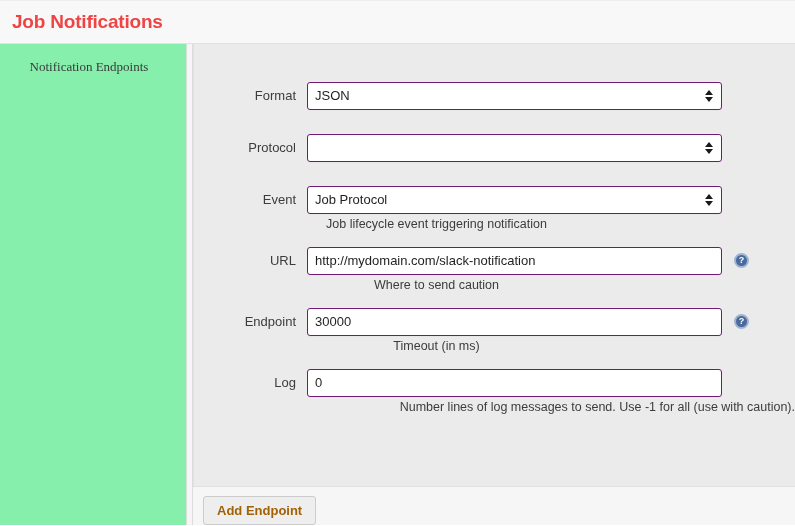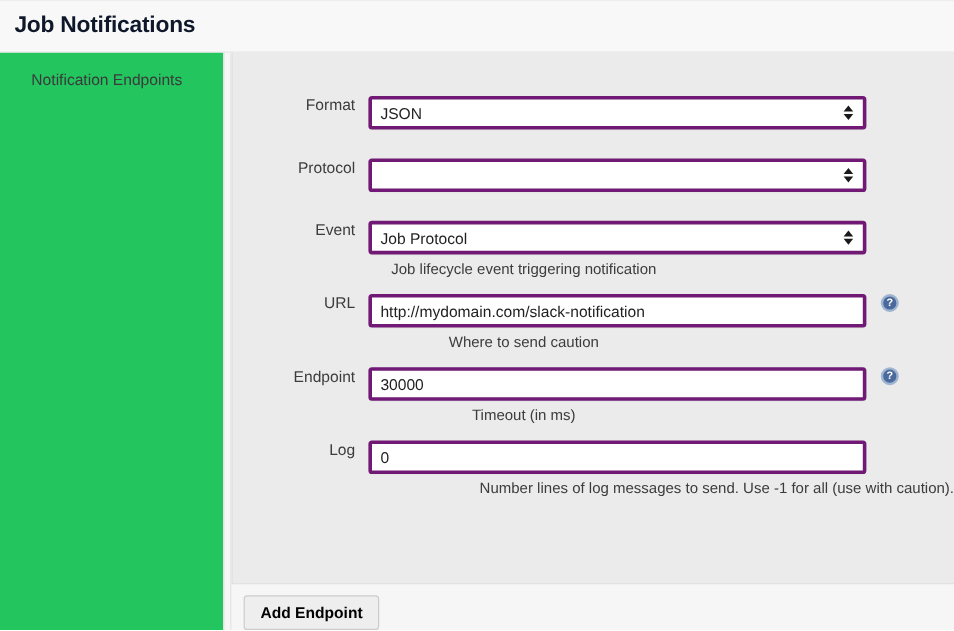--- a/index.html
+++ b/index.html
@@ -23,38 +23,39 @@
     border-top: 1px solid #eeeeee;
     border-bottom: 1px solid #e2e2e2;
     box-sizing: border-box;
     display: flex;
     align-items: center;
     padding-left: 12px;
   }
   #page-title {
     font-size: 19px;
     font-weight: bold;
-    color: #0f172a;
+    color: #ef4444;
     letter-spacing: -0.2px;
   }
 
   
   #body-split {
     display: flex;
     height: 481px;
     background: #f6f6f6;
   }
 
   
   #sidebar {
     width: 186px;
-    background: #22c55e;
+    background: #86efac;
     box-sizing: border-box;
     padding-top: 15px;
     flex: 0 0 186px;
+    font-family: Liberation Serif, serif;
   }
   .sidebar-label {
     font-size: 13px;
     color: #3a3a3a;
     text-align: center;
     padding-right: 8px;
   }
 
   
   #divider {
@@ -78,20 +79,21 @@
     border: 1px solid #e0e0e0;
     border-right: none;
     border-top: none;
     box-sizing: border-box;
     height: 443px;
     padding-top: 36px;
   }
 
   .form-row {
     display: flex;
+    align-items: center;
     margin-bottom: 0;
     height: 31px;
   }
   .row-spacer-lg { height: 21px; }
   .row-spacer-md { height: 12px; }
 
   .field-label {
     width: 113px;
     flex: 0 0 113px;
     text-align: right;
@@ -100,21 +102,21 @@
     font-size: 13px;
     color: #3c3c3c;
   }
 
   .field-control {
     width: 415px;
     flex: 0 0 415px;
     height: 28px;
     box-sizing: border-box;
     background: #ffffff;
-    border: 3px solid #701a75;
+    border: 1px solid #701a75;
     border-radius: 3px;
     display: flex;
     align-items: center;
     padding: 0 7px;
     font-size: 13px;
     color: #1f1f1f;
     position: relative;
     box-shadow: 0 1px 0 rgba(0,0,0,0.02);
   }
   .field-control.select-control {
@@ -203,21 +205,21 @@
     background: #f6f6f6;
   }
   #add-endpoint-button {
     display: inline-block;
     background: #eeeeee;
     border: 1px solid #cccccc;
     border-radius: 3px;
     padding: 6px 13px;
     font-size: 13px;
     font-weight: bold;
-    color: #000000;
+    color: #a16207;
     cursor: pointer;
     font-family: "Liberation Sans", sans-serif;
   }
 </style>
 </head>
 <body>
 
 <div id="title-bar">
   <div id="page-title">Job Notifications</div>
 </div>

